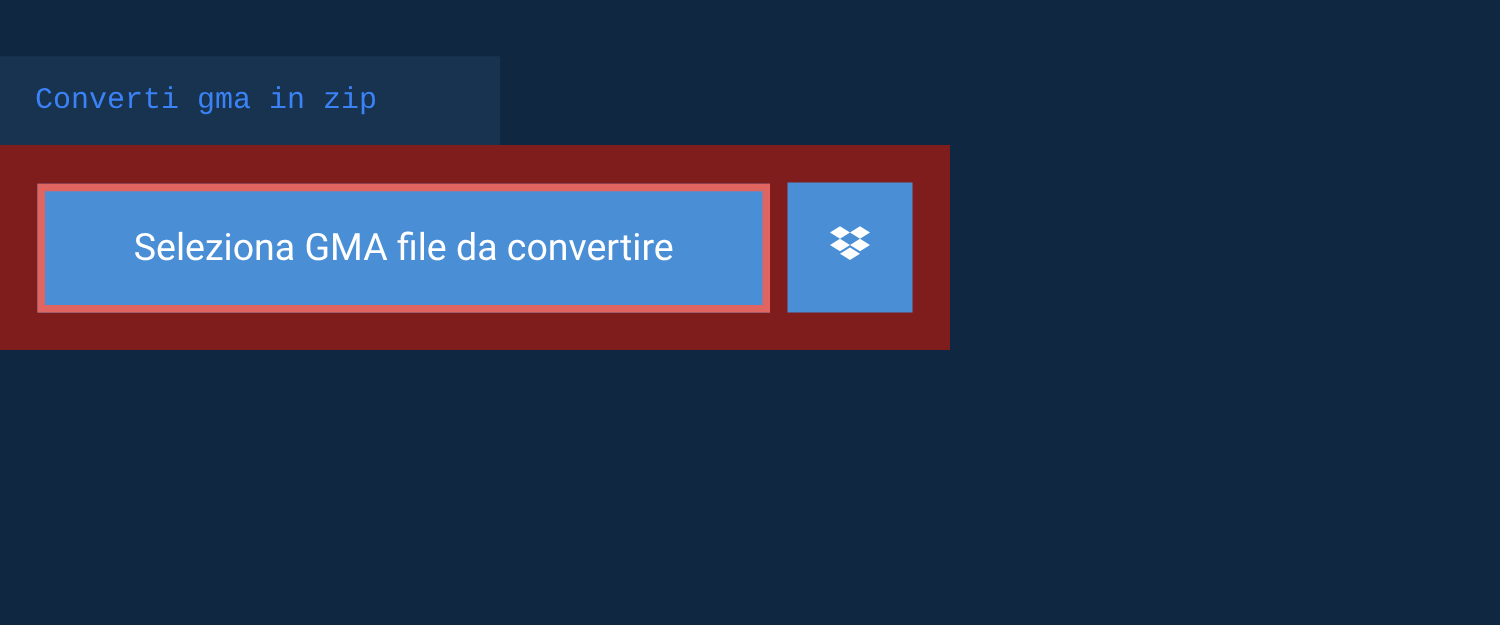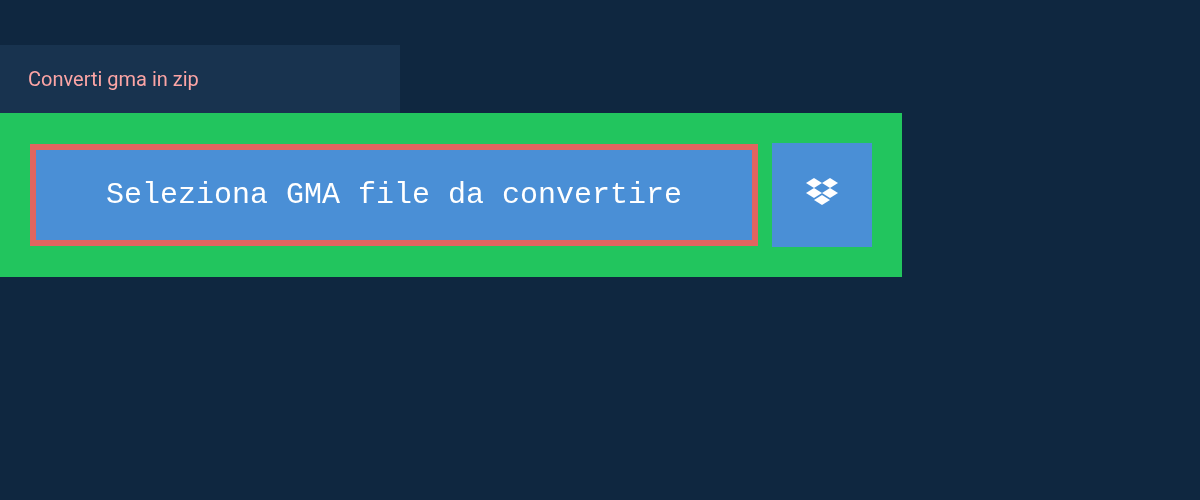--- a/index.html
+++ b/index.html
@@ -16,33 +16,33 @@
     }
     .tab-header {
       background: #18334f;
       display: inline-block;
       padding: 22px 40px 22px 28px;
       margin-top: 45px;
       margin-left: 0;
       width: 400px;
     }
     .tab-title {
-      color: #fca5a5;
-      font-size: 20px;
+      color: #3b82f6;
+      font-size: 24px;
       font-weight: 400;
+      font-family: Liberation Mono, monospace;
     }
     .content-panel {
-      background: #22c55e;
+      background: #7f1d1d;
       padding: 30px 30px;
-      width: 902px;
+      width: 760px;
       margin-top: 0;
       display: flex;
       align-items: center;
       gap: 14px;
-      font-family: Liberation Mono, monospace;
     }
     .select-button {
       background: #4a8fd6;
       border: 6px solid #e06560;
       color: #ffffff;
       font-size: 30px;
       font-weight: 400;
       padding: 28px 36px;
       cursor: pointer;
       text-align: center;

